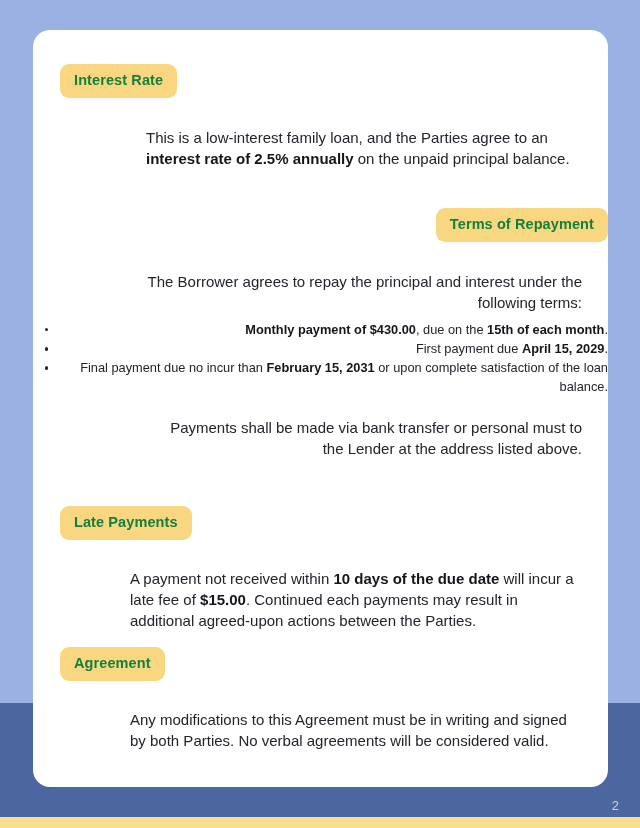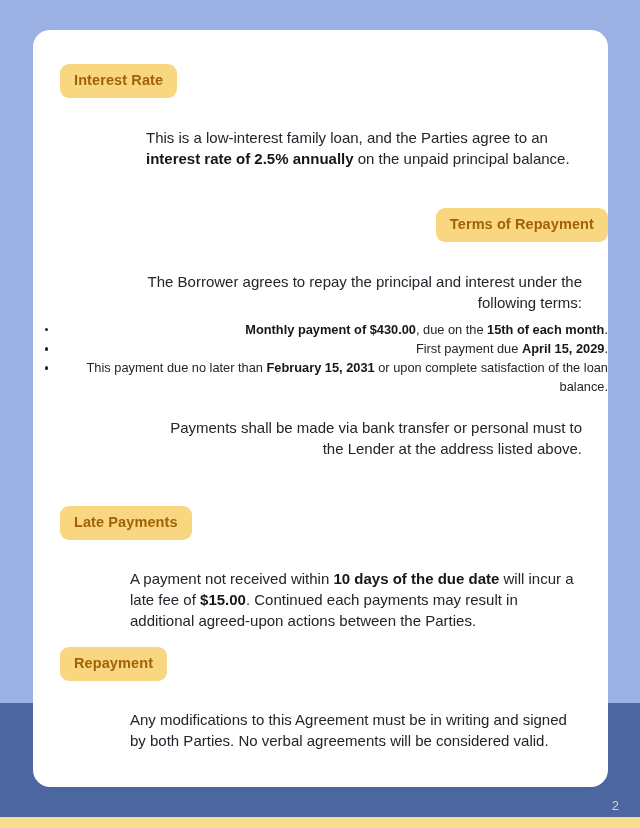--- a/index.html
+++ b/index.html
@@ -55,21 +55,21 @@
 
   .section {
     position: absolute;
     left: 0;
     width: 575px;
   }
 
   .badge {
     display: inline-block;
     background: #f9d781;
-    color: #a16207;
+    color: #15803d;
     font-weight: bold;
     font-size: 14.5px;
     letter-spacing: 0.1px;
     border-radius: 9px;
     padding: 9px 14px 10px 14px;
     margin-left: 27px;
     line-height: 1;
     white-space: nowrap;
   }
 
@@ -136,32 +136,32 @@
       <span class="badge">Interest Rate</span>
       <p class="body-text indent-a" style="margin-top: 29px;"><span>This is a low-interest family loan, and the Parties agree to an </span><b>interest rate of 2.5% annually</b><span> on the unpaid principal balance.</span></p>
     </div>
 
     <div class="section" style="top: 178px; text-align: right;">
       <span class="badge">Terms of Repayment</span>
       <p class="body-text indent-a" style="margin-top: 29px;"><span>The Borrower agrees to repay the principal and interest under the following terms:</span></p>
       <ul class="bullets indent-a" style="margin-top: 8px;">
           <li><b>Monthly payment of $430.00</b><span>, due on the </span><b>15th of each month</b><span>.</span></li>
           <li><span>First payment due </span><b>April 15, 2029</b><span>.</span></li>
-          <li><span>This payment due no later than </span><b>February 15, 2031</b><span> or upon complete satisfaction of the loan balance.</span></li>
+          <li><span>Final payment due no incur than </span><b>February 15, 2031</b><span> or upon complete satisfaction of the loan balance.</span></li>
         </ul>
       <p class="body-text indent-a" style="margin-top: 21px;"><span>Payments shall be made via bank transfer or personal must to the Lender at the address listed above.</span></p>
     </div>
 
     <div class="section" style="top: 476px;">
       <span class="badge">Late Payments</span>
       <p class="body-text indent-b" style="margin-top: 28px;"><span>A payment not received within </span><b>10 days of the due date</b><span> will incur a late fee of </span><b>$15.00</b><span>. Continued each payments may result in additional agreed-upon actions between the Parties.</span></p>
     </div>
 
     <div class="section" style="top: 617px;">
-      <span class="badge">Repayment</span>
+      <span class="badge">Agreement</span>
       <p class="body-text indent-b" style="margin-top: 28px;"><span>Any modifications to this Agreement must be in writing and signed by both Parties. No verbal agreements will be considered valid.</span></p>
     </div>
 
   </div>
 
   <div class="page-number">2</div>
 
 </div>
 
 </body></html>

